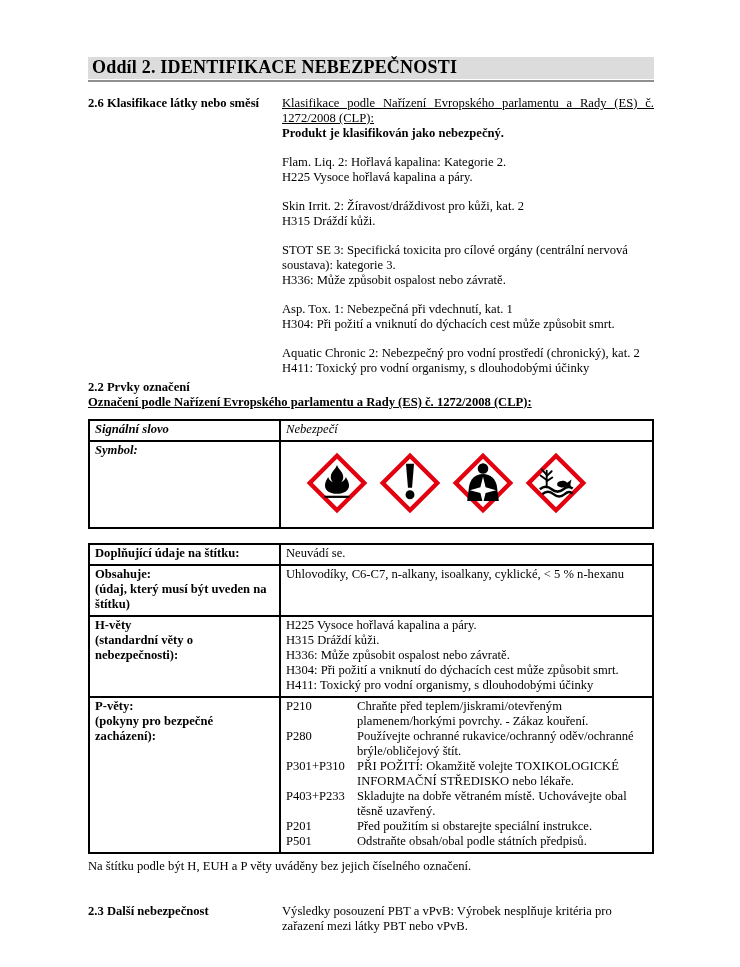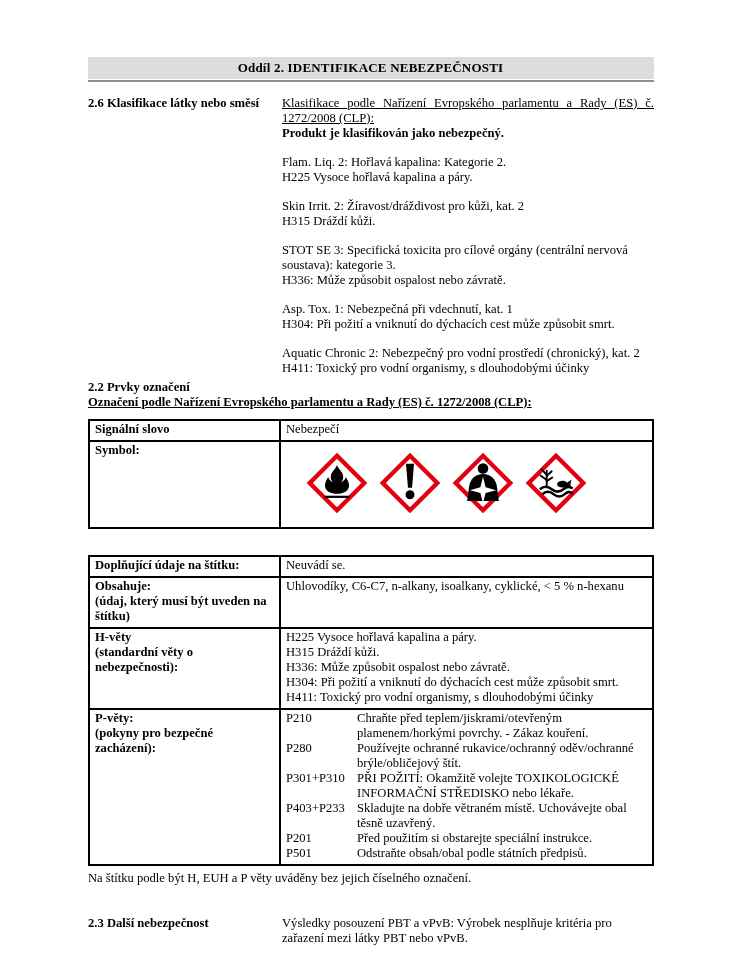--- a/index.html
+++ b/index.html
@@ -12,41 +12,40 @@
     overflow:hidden;
     background:#ffffff;
     font-family:"Liberation Serif", serif;
     font-size:12.6px;
     line-height:15px;
     color:#000;
   }
   .section-header{
     background:#dcdcdc;
     font-weight:bold;
-    font-size:13px;
+    font-size:18px;
     line-height:19px;
     padding:1px 5px 2px 4px;
     letter-spacing:.2px;
-    text-align:center;
   }
   .header-rule{height:2px;background:#8f8f8f;margin-top:1px;}
   .row{display:flex;align-items:flex-start;}
   .col-l{flex:0 0 194px;width:194px;box-sizing:border-box;padding-right:10px;}
   .col-r{flex:1;min-width:0;}
   .b{font-weight:bold;}
   .u{text-decoration:underline;}
   .just{text-align:justify;text-align-last:justify;}
   .grp{margin-top:14px;}
   .mt5{margin-top:5px;}
   .mt13{margin-top:4px;}
   .mt14{margin-top:30px;}
   .sec21{margin-top:14px;}
   .tbl{border-collapse:collapse;width:100%;table-layout:fixed;}
-  .t1{margin-top:9px;}
-  .t2{margin-top:26px;}
+  .t1{margin-top:9px;font-style:italic;}
+  .t2{margin-top:14px;}
   .tbl td{
     border:2px solid #000;
     vertical-align:top;
     padding:1px 5px 3px 5px;
     line-height:15px;
   }
   .tbl .cl{width:179px;}
   .picto-row{display:flex;gap:11px;padding:9px 0 10px 20px;}
   .picto{width:62px;height:62px;display:block;flex:0 0 auto;}
   .p-row{display:flex;}

